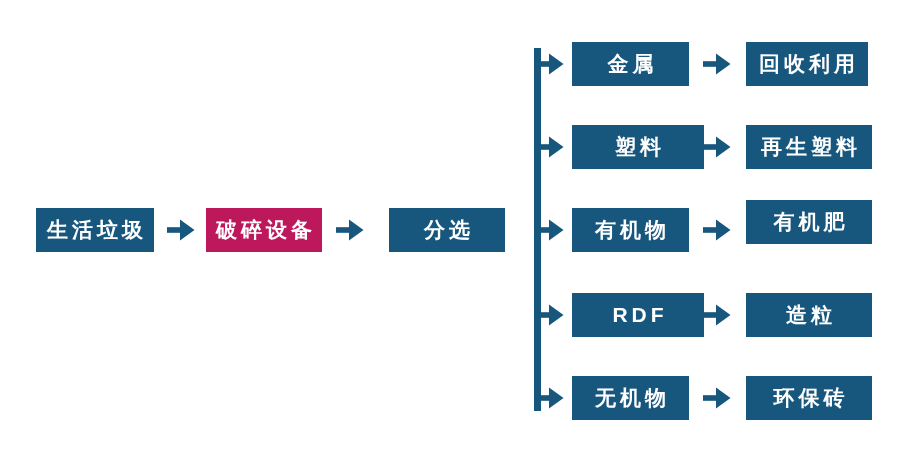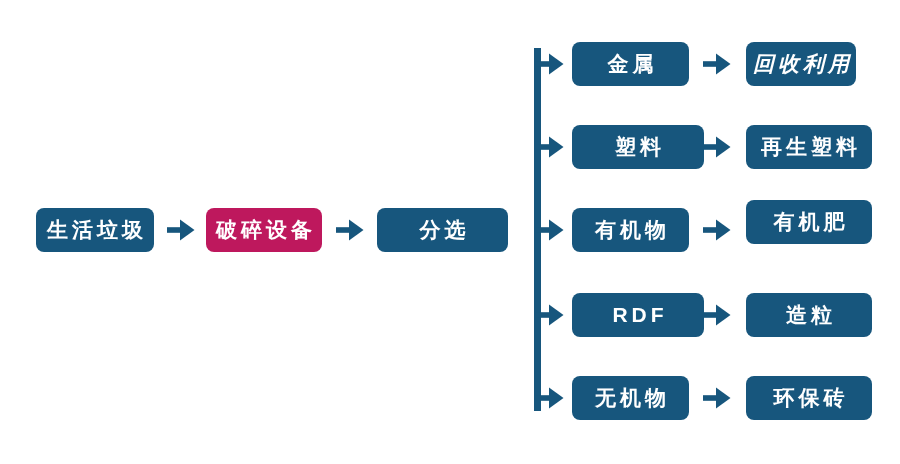--- a/index.html
+++ b/index.html
@@ -20,21 +20,20 @@
     display: flex;
     align-items: center;
     justify-content: center;
     color: #ffffff;
     font-size: 21px;
     font-weight: bold;
     letter-spacing: 4px;
     text-indent: 4px; 
     white-space: nowrap;
     box-sizing: border-box;
-    border-radius: 8px;
   }
   .node-blue { background: #17567D; }
   .node-red  { background: #be185d; }
   .arrow {
     position: absolute;
     width: 28px;
     height: 22px;
     color: #17567D;
   }
   .arrow svg { display: block; width: 100%; height: 100%; }
@@ -63,38 +62,38 @@
 
   <div class="node node-red" style="left:206px; top:208px; width:116px;">破碎设备</div>
 
   <div class="arrow" style="left:336px; top:219px;">
     <svg viewBox="0 0 28 22" aria-hidden="true">
       <rect x="0" y="8.2" width="15" height="5.6" fill="currentColor"></rect>
       <polygon points="13,0.5 27.5,11 13,21.5" fill="currentColor"></polygon>
     </svg>
   </div>
 
-  <div class="node node-blue" style="left:377px; top:208px; width:131px;">分选</div>
+  <div class="node node-blue" style="left:389px; top:208px; width:116px;">分选</div>
 
   <div class="trunk"></div>
 
   <div class="arrow" style="left:536px; top:53px;">
     <svg viewBox="0 0 28 22">
         <rect x="0" y="8.2" width="15" height="5.6" fill="currentColor"></rect>
         <polygon points="13,0.5 27.5,11 13,21.5" fill="currentColor"></polygon>
       </svg>
   </div>
   <div class="node node-blue" style="left:572px; top:42px; width:117px;">金属</div>
   <div class="arrow" style="left:703px; top:53px;">
     <svg viewBox="0 0 28 22">
         <rect x="0" y="8.2" width="15" height="5.6" fill="currentColor"></rect>
         <polygon points="13,0.5 27.5,11 13,21.5" fill="currentColor"></polygon>
       </svg>
   </div>
-  <div class="node node-blue" style="left:746px; top:42px; width:110px;font-style:italic;">回收利用</div>
+  <div class="node node-blue" style="left:746px; top:42px; width:122px;">回收利用</div>
 
   <div class="arrow" style="left:536px; top:136px;">
     <svg viewBox="0 0 28 22">
         <rect x="0" y="8.2" width="15" height="5.6" fill="currentColor"></rect>
         <polygon points="13,0.5 27.5,11 13,21.5" fill="currentColor"></polygon>
       </svg>
   </div>
   <div class="node node-blue" style="left:572px; top:125px; width:132px;">塑料</div>
   <div class="arrow" style="left:703px; top:136px;">
     <svg viewBox="0 0 28 22">

